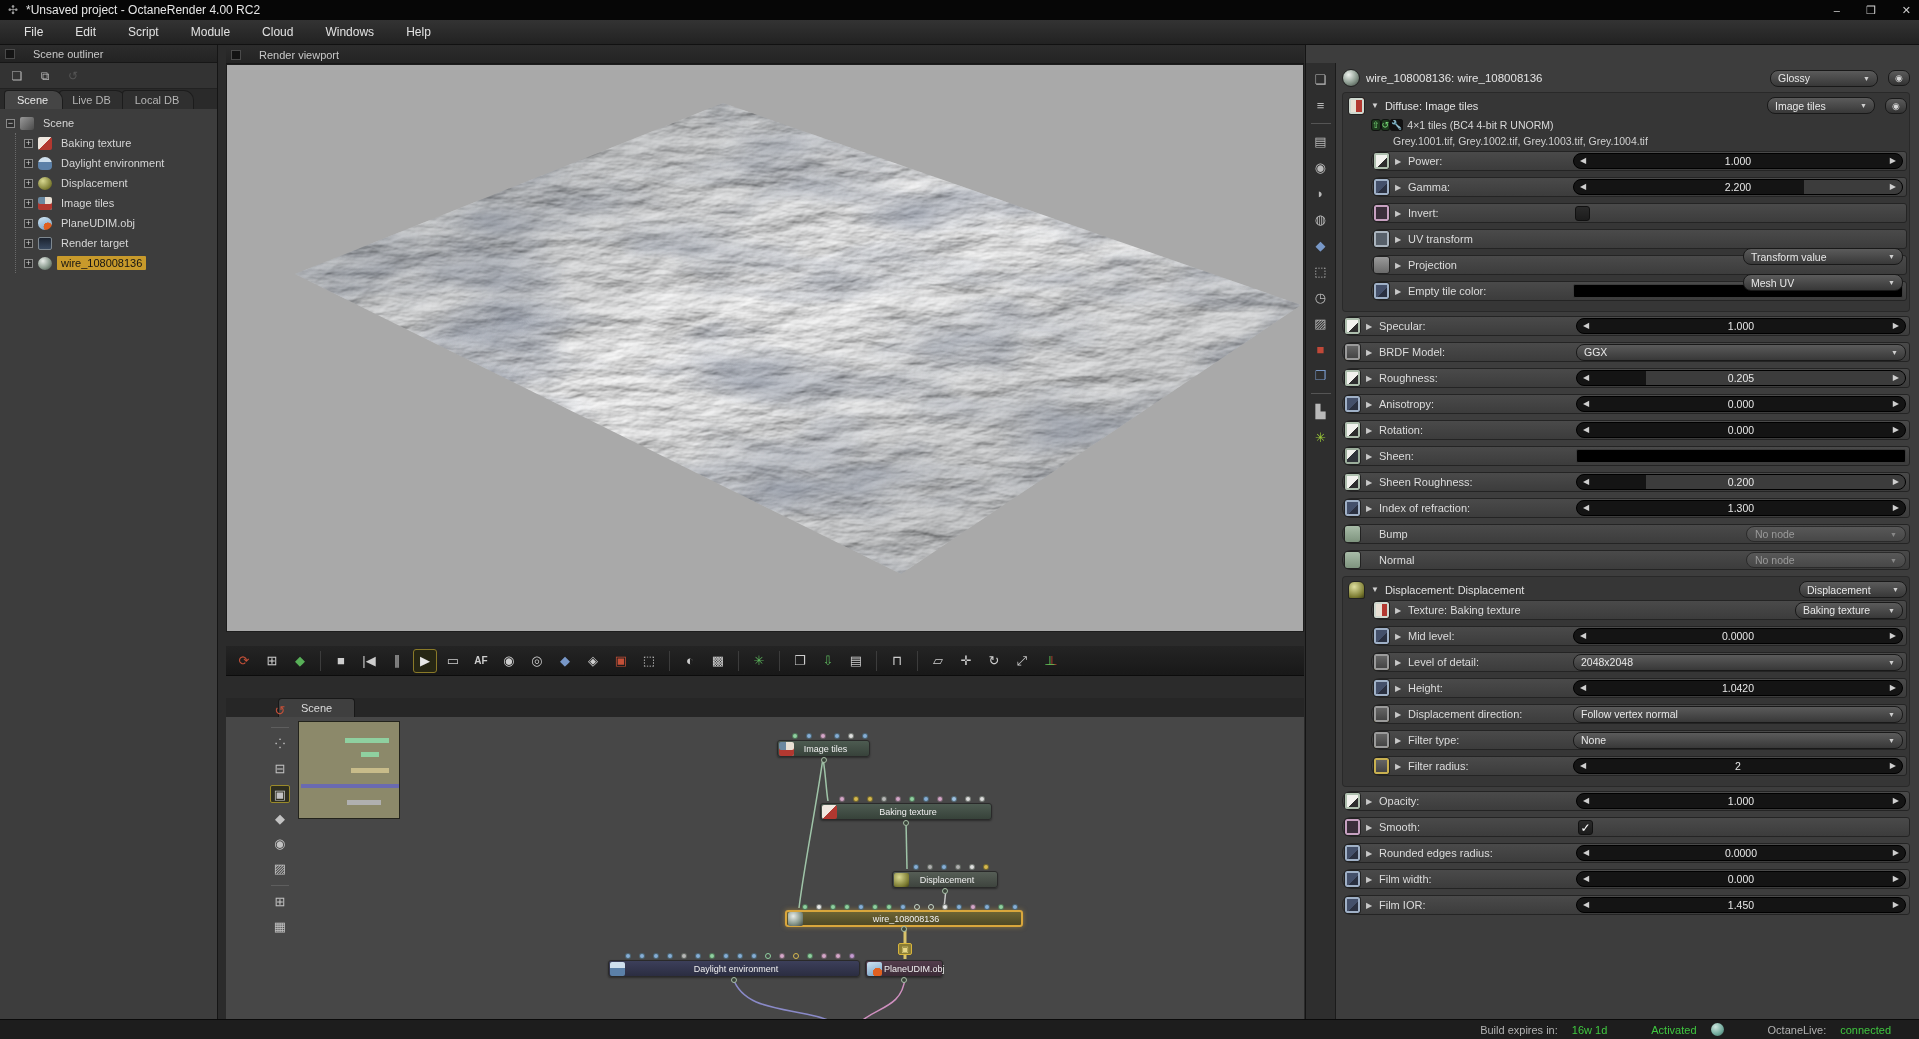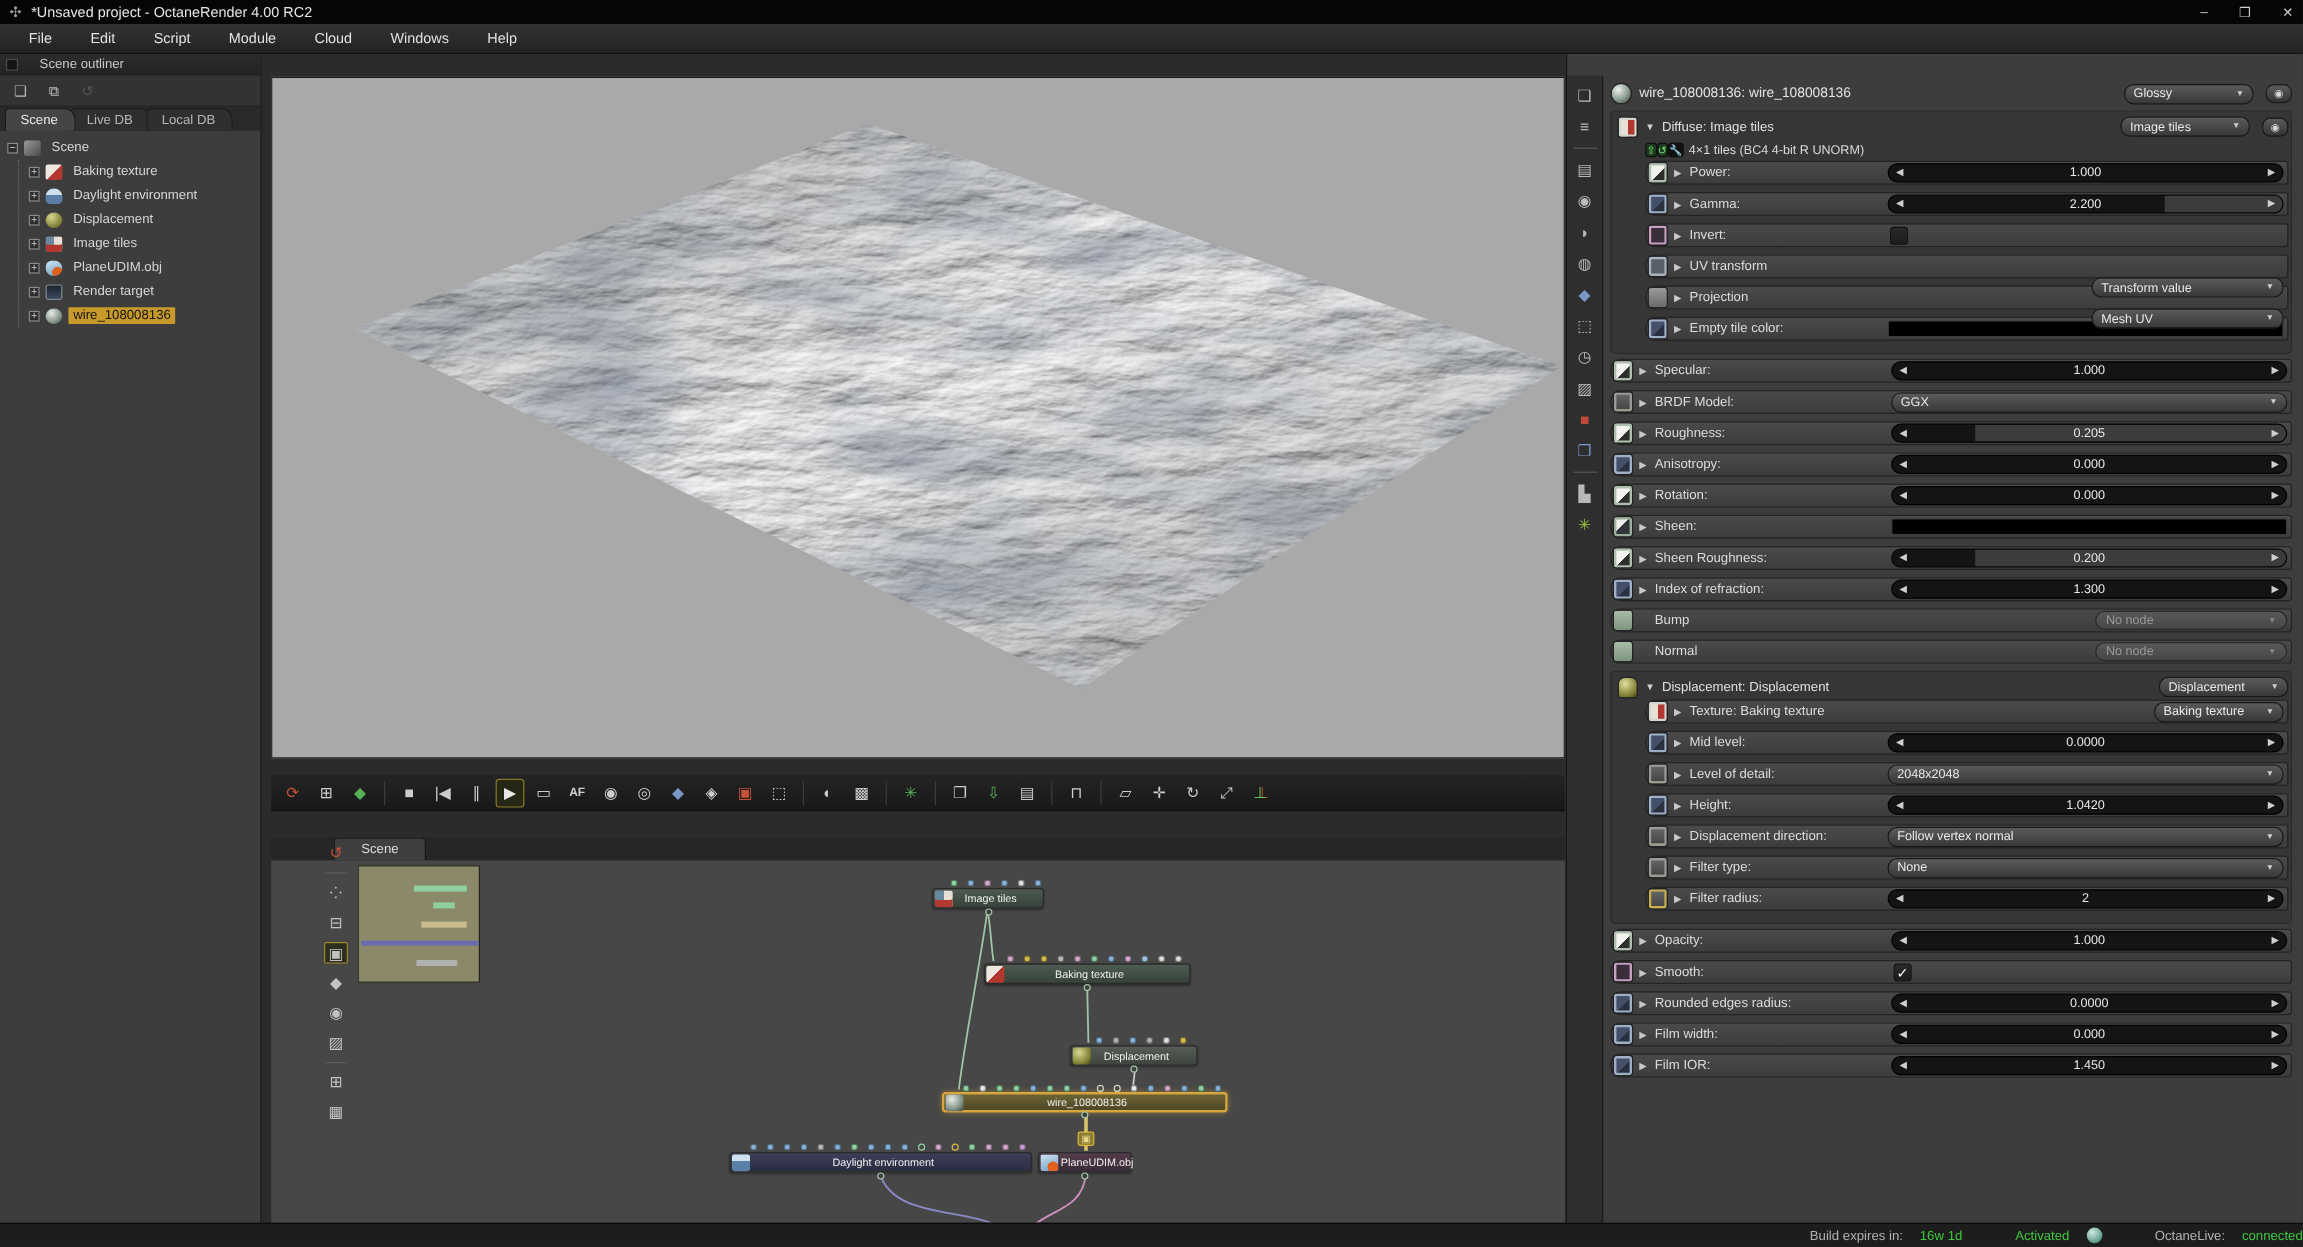--- a/index.html
+++ b/index.html
@@ -162,21 +162,21 @@
   .ctrl .dd.rightsized { width:160px;margin-top:35px; }
   .chk { width:15px; height:15px; border:1px solid #111; border-radius:3px; background:linear-gradient(#2a2a2a,#1c1c1c);
     color:#fff; font-size:12px; line-height:14px; text-align:center; margin-left:2px; }
   .colorbar { width:330px; height:14px; background:#000; border:1px solid #3c3c3c; border-radius:2px; }
   .nonode { width:160px; height:16px; background:linear-gradient(#585858,#474747); border:1px solid #2a2a2a; border-radius:8px;
     color:#9a9a9a; font-size:10.5px; display:flex; align-items:center; padding:0 8px; }
   .nonode .arr { margin-left:auto; font-size:7px; color:#888; }
 
   
   #bottombar { position:absolute; left:0; top:1019px; width:1919px; height:20px; background:#1d1d1d; border-top:1px solid #0a0a0a;
-    display:flex; align-items:center; justify-content:flex-end; gap:14px; font-size:11px; }
+    display:flex; align-items:center; justify-content:flex-end; gap:14px; padding-right:28px; font-size:11px; }
   .gtext { color:#3fc83f; } .graytext { color:#b2b2b2; }
   #globe { width:13px; height:13px; border-radius:50%; background:radial-gradient(circle at 35% 30%,#cfe8e0,#6fa89a 60%,#3c6458); display:inline-block; }
 </style>
 </head>
 <body>
 
 <div id="titlebar">
   <span id="app-icon">✣</span>
   <span>*Unsaved project - OctaneRender 4.00 RC2</span>
   <div id="win-controls">
@@ -251,20 +251,24 @@
         <div class="trow selected">
           <span class="texp">+</span>
     <span class="ticon ic-material"></span>
     <span class="tlabel">wire_108008136</span>
         </div>
       </div>
     </div>
 </div>
 
 <div id="center">
+  <div class="phead" id="vp-head">
+    <span class="sq"></span>
+    <span>Render viewport</span>
+  </div>
 
   <div id="viewport">
     <svg width="1076" height="566" viewBox="0 0 1076 566">
       <defs>
         <filter id="rock" x="-5%" y="-5%" width="110%" height="110%">
           <feTurbulence type="fractalNoise" baseFrequency="0.014 0.038" numOctaves="5" seed="7" result="n"></feTurbulence>
           <feDiffuseLighting in="n" lighting-color="#ffffff" surfaceScale="4.5" diffuseConstant="1.05" result="l">
             <feDistantLight azimuth="235" elevation="42"></feDistantLight>
           </feDiffuseLighting>
           <feComposite in2="SourceAlpha" operator="in"></feComposite>
@@ -501,20 +505,21 @@
           <span class="dd far">
             <span>Image tiles</span>
               <span class="arr">▼</span>
           </span>
           <span class="eye">◉</span>
         </div>
         <div class="info-row">
           <span id="chips"><span class="chipbtn chip-up">⇧</span><span class="chipbtn chip-re">↺</span><span class="chipbtn chip-wr">🔧</span></span>
           <span>4×1 tiles (BC4 4-bit R UNORM)</span>
         </div>
+        <div class="files-row">Grey.1001.tif, Grey.1002.tif, Grey.1003.tif, Grey.1004.tif</div>
         <div id="diffuse-rows">
             <div class="insp-row lv1">
               <span class="nicon ic-tex-green"></span>
               <span class="row-caret">▶</span>
               <span class="row-label">Power:</span>
               <span class="ctrl">
                 <span class="slider">
                   <span class="la">◀</span>
        <span class="val">1.000</span>
        <span class="ra">▶</span>

